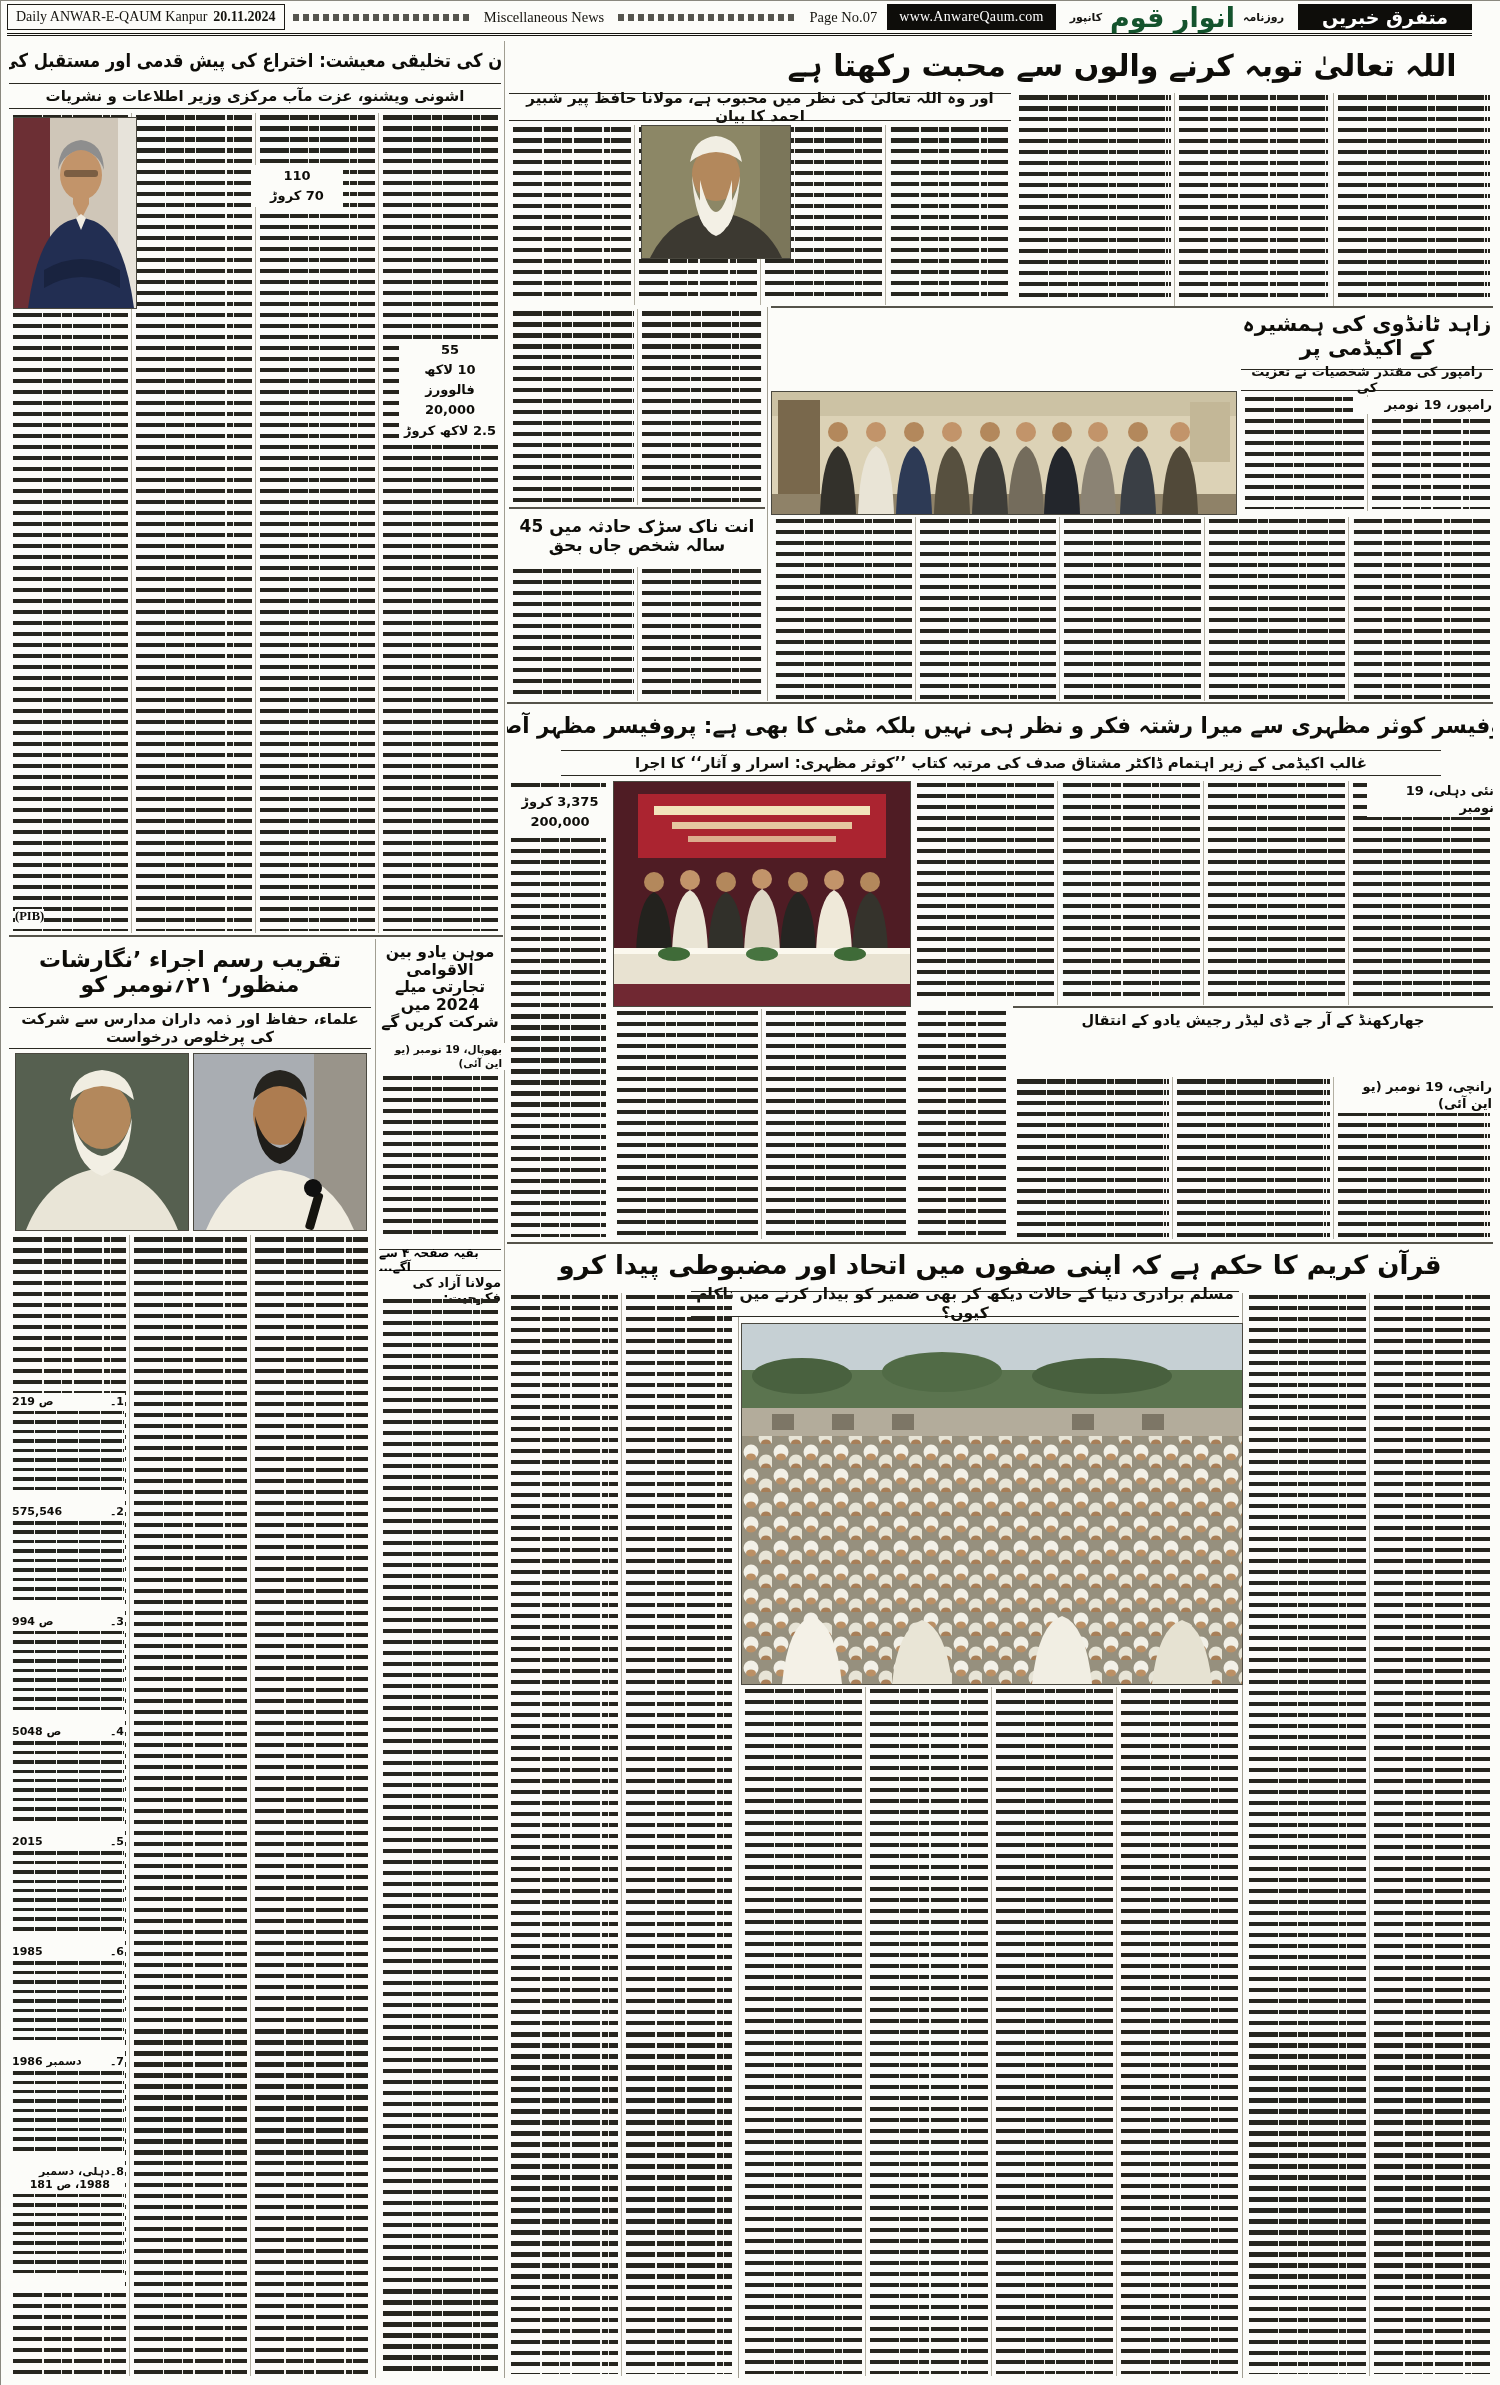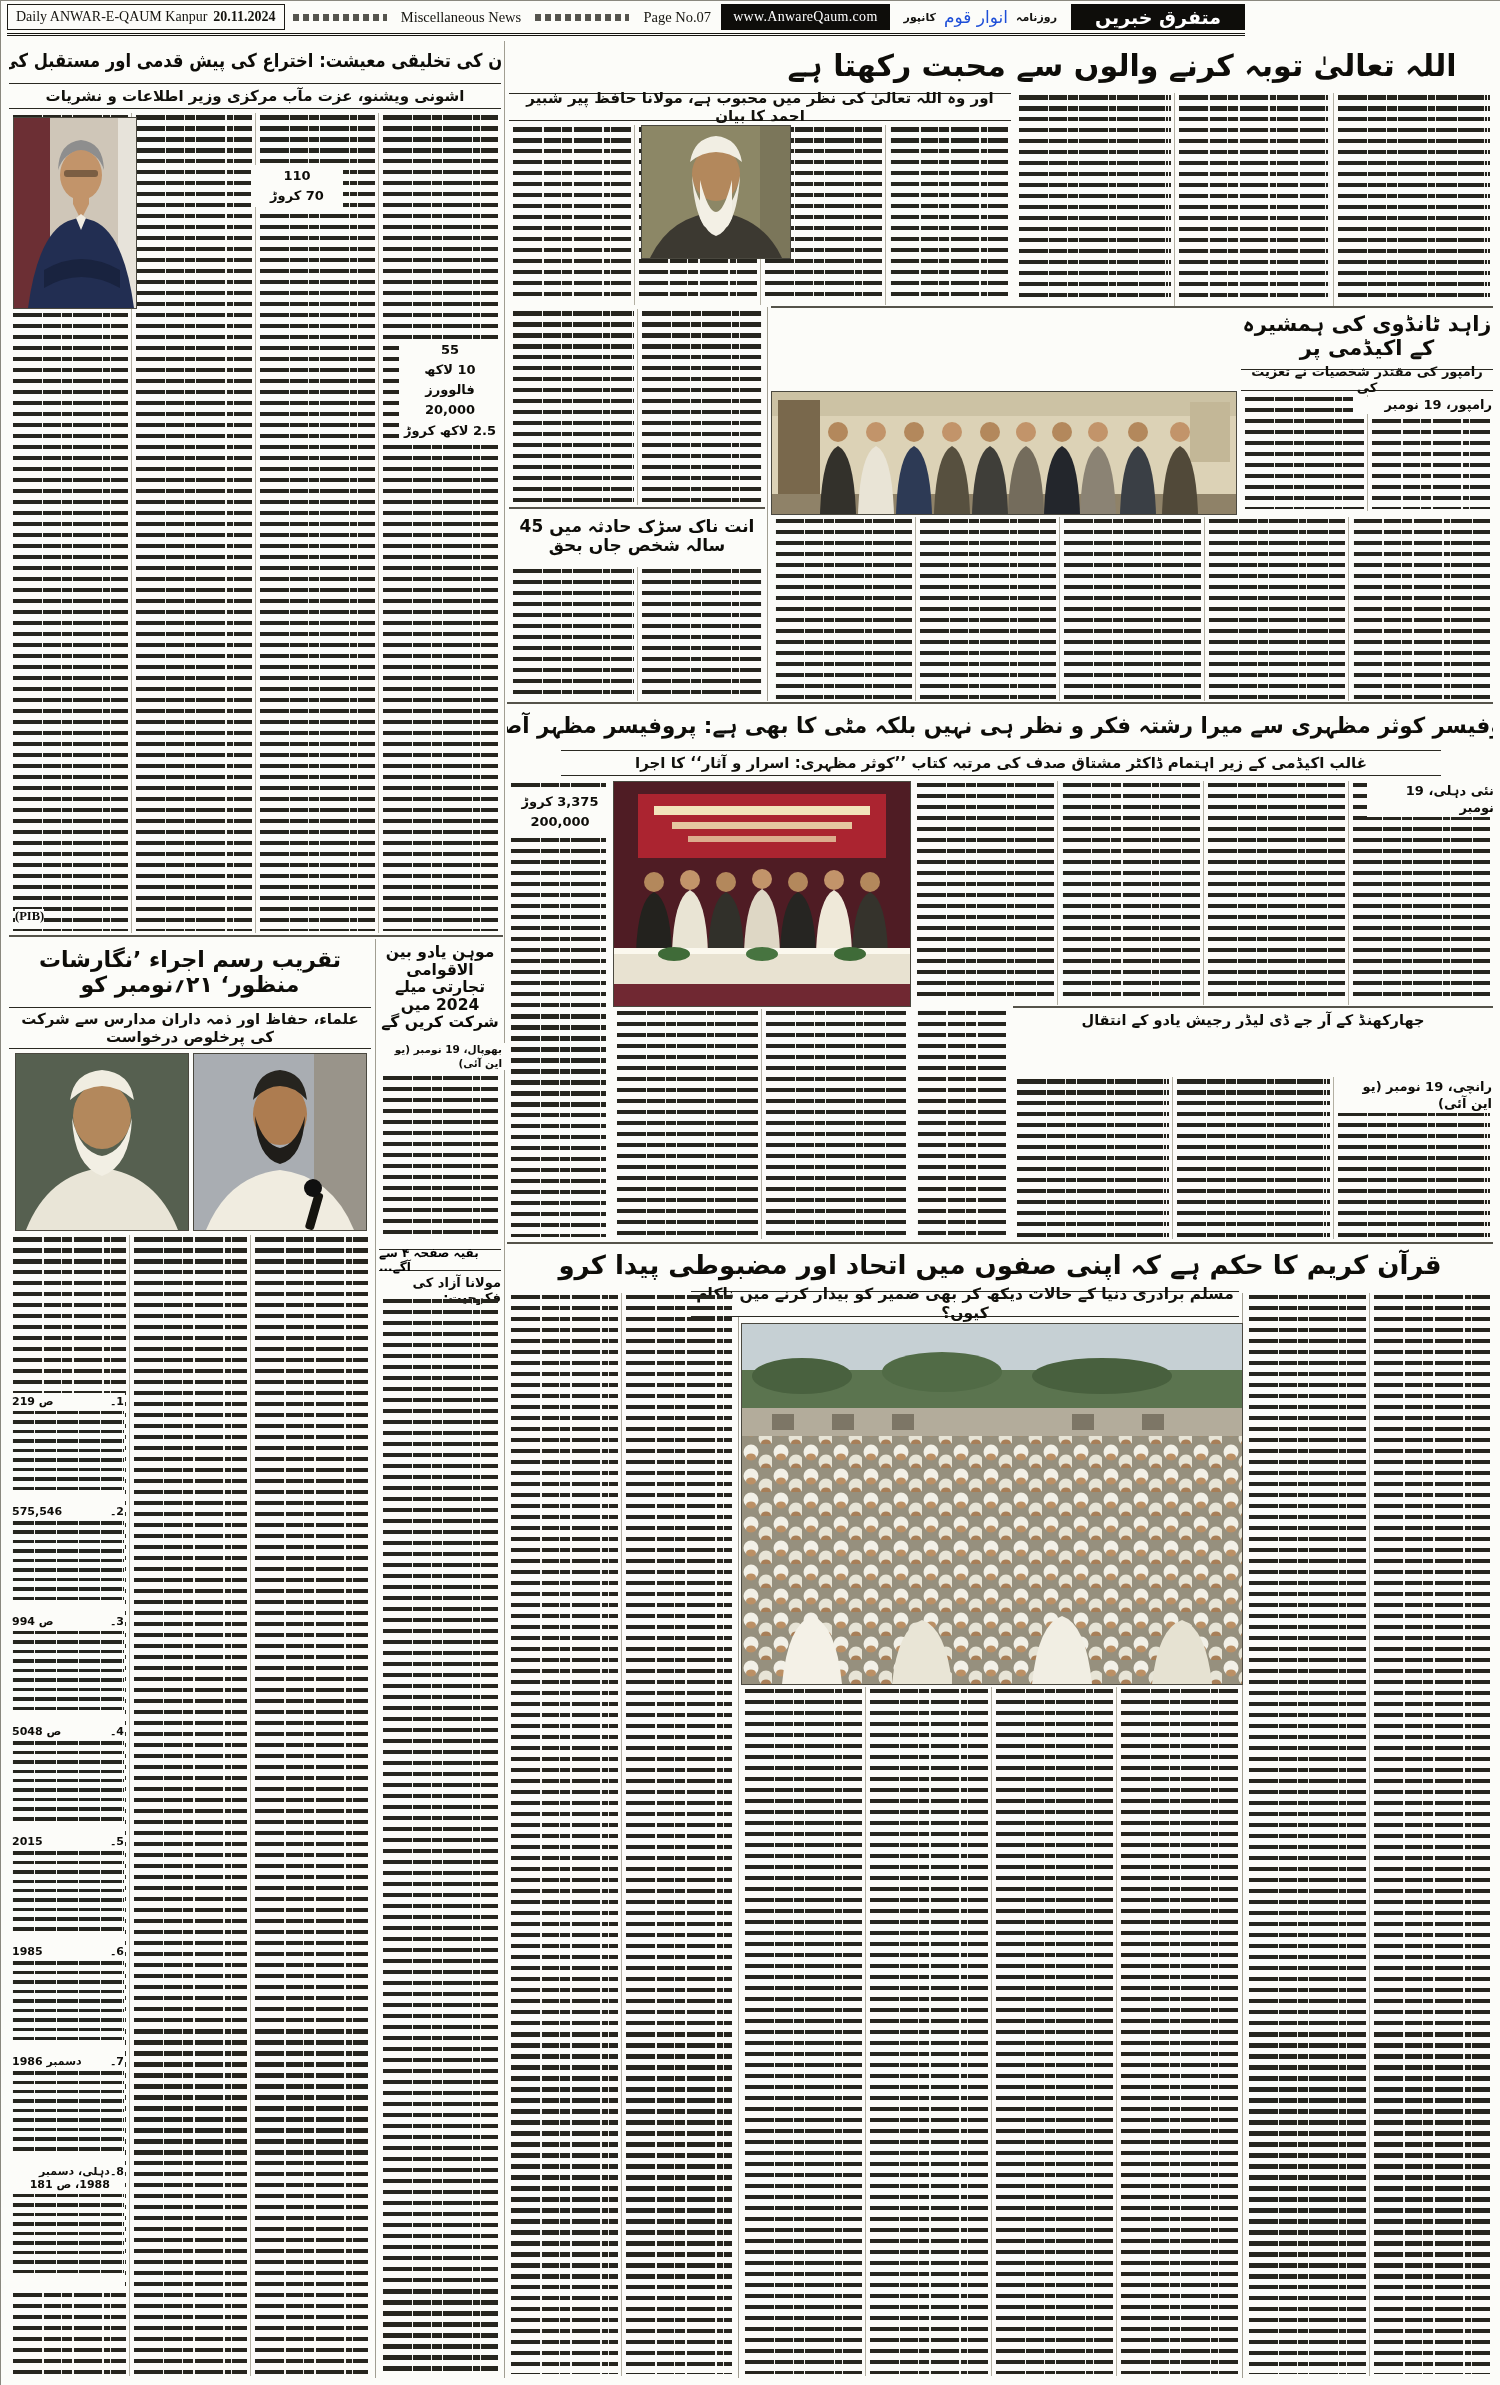--- a/index.html
+++ b/index.html
@@ -1,26 +1,26 @@
 <!DOCTYPE html>
 <html><head>
 <meta charset="utf-8">
 <style>
 html,body{margin:0;padding:0}
 body{width:1500px;height:2385px;position:relative;background:#e3e2dd;font-family:"DejaVu Sans",sans-serif}
 .page{position:absolute;left:0;top:0;width:1500px;height:2385px;background:#fcfcf9;border:1px solid #8a887f;overflow:hidden}
-.masthead{position:absolute;left:6px;top:3px;width:1238px;height:32px;display:flex;align-items:stretch;gap:4px;border-bottom:3px double #15140f;padding-bottom:3px;box-sizing:border-box}
+.masthead{position:absolute;left:6px;top:3px;width:1465px;height:32px;display:flex;align-items:stretch;gap:4px;border-bottom:3px double #15140f;padding-bottom:3px;box-sizing:border-box}
 .m-box{border:1.5px solid #1c1b16;display:flex;align-items:center;justify-content:center;gap:6px;padding:0 8px;font-family:"Liberation Serif",serif;font-size:14px;color:#15140f;white-space:nowrap}
 .m-date{font-weight:bold}
 .m-plain{display:flex;align-items:center;justify-content:center;font-family:"Liberation Serif",serif;font-size:14.5px;color:#15140f;white-space:nowrap;padding:0 6px}
 .m-orn{flex:1;align-self:center;height:7px;margin:0 4px;background:repeating-linear-gradient(90deg,#2c2b24 0 6px,transparent 6px 10px);opacity:.8}
 .m-dark{background:#0e0d0a;color:#fff;display:flex;align-items:center;justify-content:center;padding:0 12px;white-space:nowrap}
 .m-site{font-family:"Liberation Serif",serif;font-size:14px;font-weight:normal;letter-spacing:.3px}
 .m-urdu{display:flex;direction:rtl;align-items:center;gap:8px;padding:0 10px;white-space:nowrap}
-.m-name{font-size:17px;font-weight:normal;color:#1d4ed8;letter-spacing:-1px}
+.m-name{font-size:27px;font-weight:bold;color:#14532d;letter-spacing:-1px}
 .m-small{font-size:11px;font-weight:bold;color:#141310}
 .m-sec{font-size:19px;font-weight:bold;direction:rtl;min-width:150px}
 .vline{position:absolute;width:1px;background:#a19e92}
 .hline{position:absolute;height:1.5px;background:#55534a}
 .hl{position:absolute;direction:rtl;font-weight:bold;color:#0e0d09;text-align:center;line-height:1.14;display:flex;align-items:center;justify-content:center;overflow:hidden}
 .fit{display:inline-block;white-space:nowrap}
 .sub{position:absolute;direction:rtl;font-weight:bold;color:#12110c;text-align:center;background:#fcfcf9;border-top:1.5px solid #2a2922;border-bottom:1.5px solid #2a2922;display:flex;align-items:center;justify-content:center;line-height:1.2;box-sizing:border-box}
 .cols{position:absolute;display:flex;flex-direction:row-reverse}
 .col{flex:1;padding:2px 3px;box-sizing:border-box}
 .col + .col{border-right:1px solid #b3b0a3}

